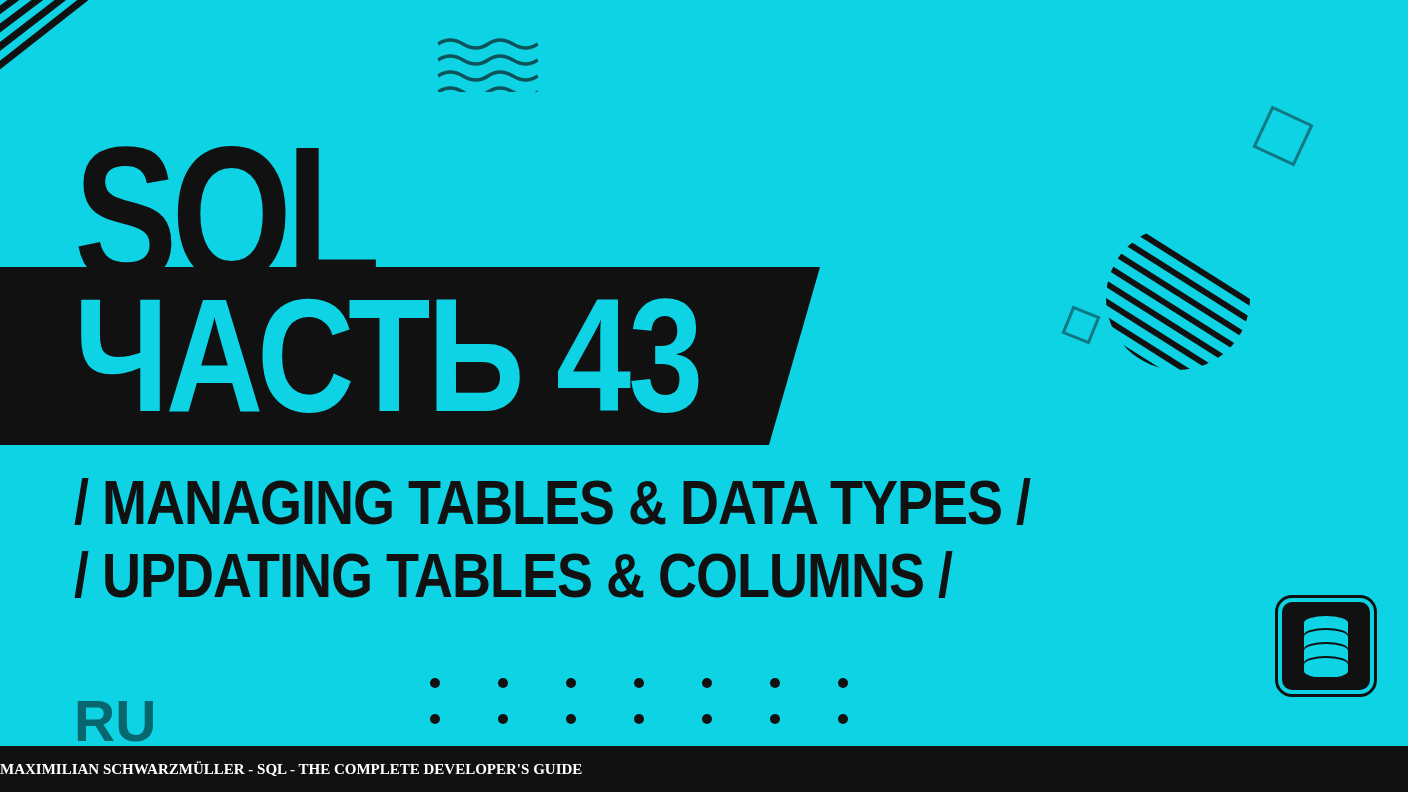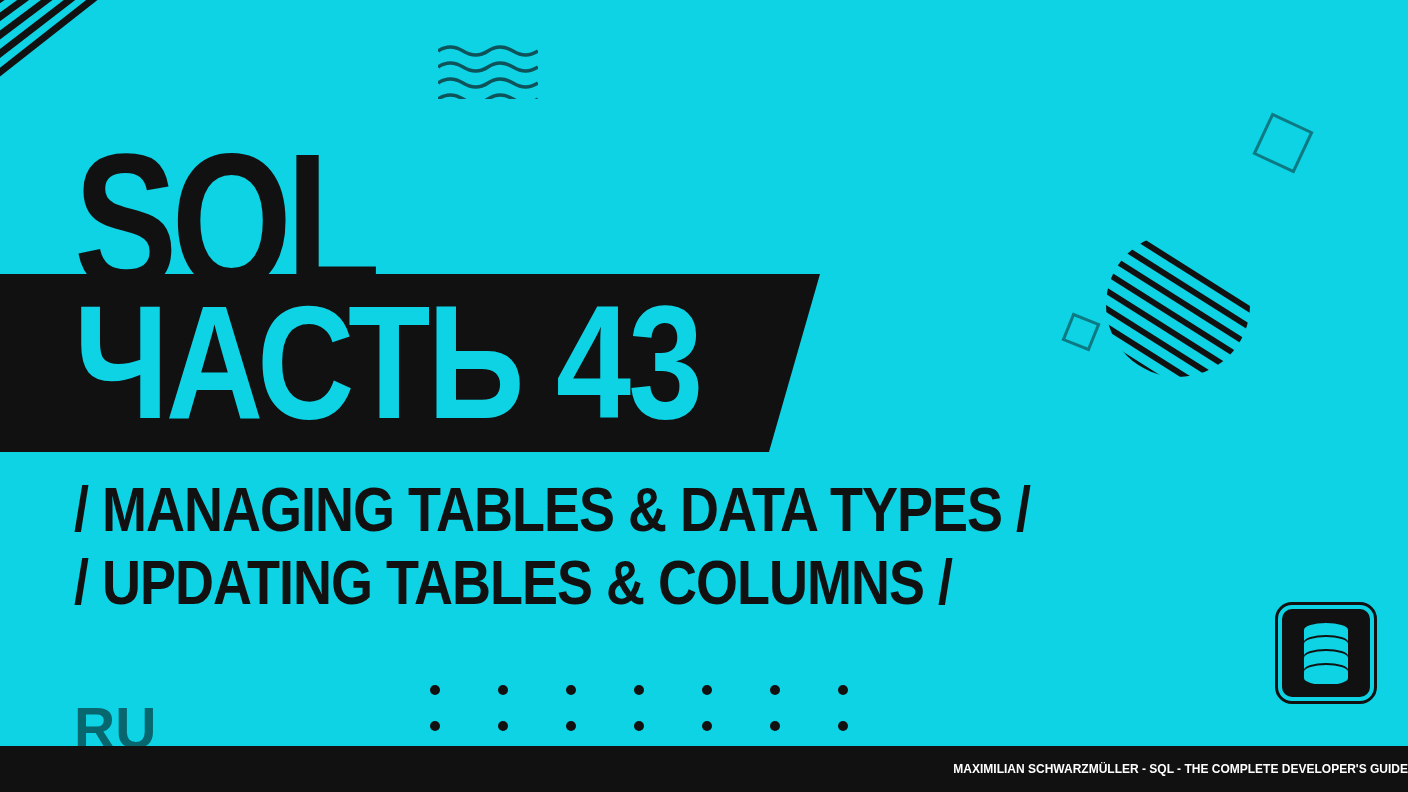--- a/index.html
+++ b/index.html
@@ -5,21 +5,21 @@
   * { margin: 0; padding: 0; box-sizing: border-box; }
   html, body { width: 1408px; height: 792px; overflow: hidden; font-family: 'Arial Black', 'Helvetica', sans-serif; }
   .canvas {
     position: relative;
     width: 1408px;
     height: 792px;
     background: #0dd3e4;
   }
   .content {
     position: absolute;
-    left: 0; top: 15px;
+    left: 0; top: 8px;
     width: 1408px;
     height: 746px;
     background: #0dd3e4;
   }
   .main-title {
     position: absolute;
     left: 74px;
     top: 95px;
     font-size: 155px;
     font-weight: 900;
@@ -87,27 +87,27 @@
     opacity: .85;
     font-family: Impact, 'Arial Black', sans-serif;
   }
   .footer {
     position: absolute;
     left: 0; bottom: 0;
     width: 1408px;
     height: 46px;
     background: #111;
     color: #fff;
-    font-size: 12px;
+    font-size: 15px;
     font-weight: 900;
     letter-spacing: 0px;
     display: flex;
     align-items: center;
-    justify-content: flex-end;
-    font-family: Liberation Sans, sans-serif;
+    justify-content: flex-start;
+    font-family: Liberation Serif, serif;
   }
   
   .deco-tl {
     position: absolute;
     left: -60px; top: -60px;
     width: 200px; height: 200px;
     transform: rotate(0deg);
   }
   
   .deco-waves {

